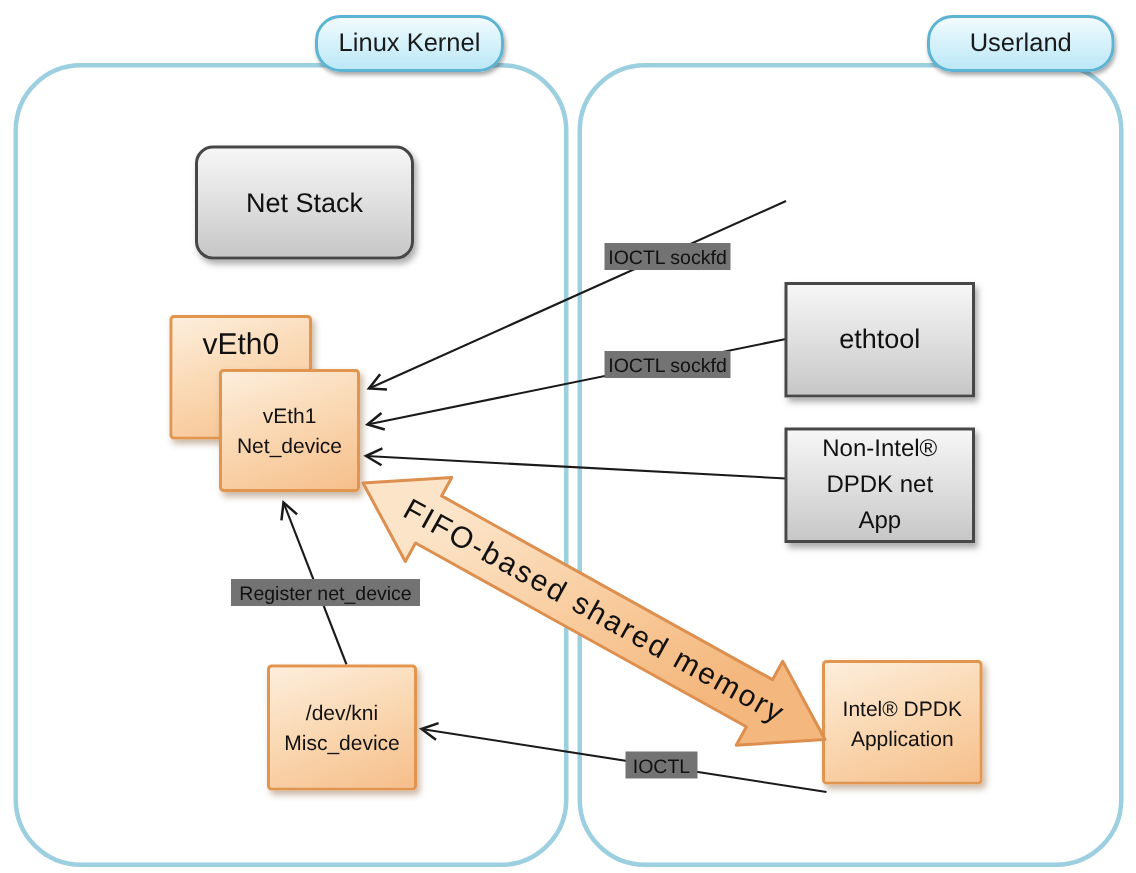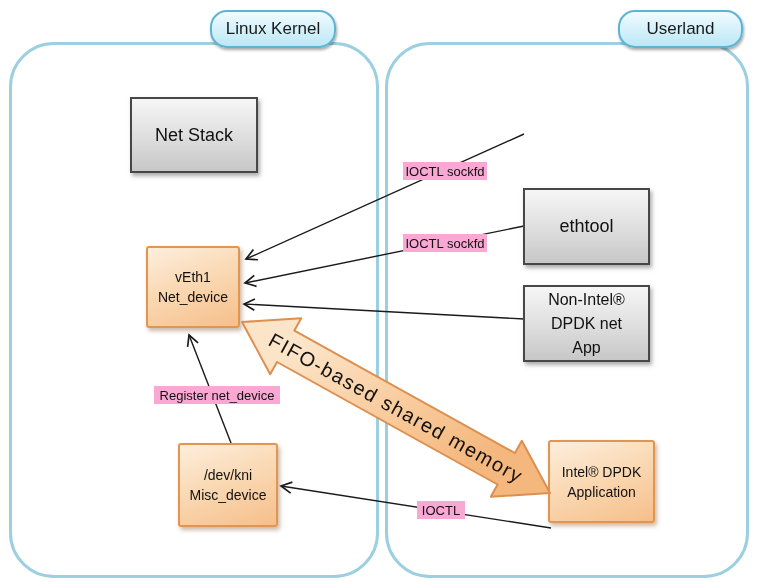--- a/index.html
+++ b/index.html
@@ -32,32 +32,32 @@
     border:2px solid #474747;
     box-shadow:2px 3px 4px rgba(90,90,90,.5);
     font-size:18px;
   }
   .box-orange{
     background:linear-gradient(160deg,#fdeedd 0%,#fad9b4 45%,#f6bf8b 100%);
     border:2px solid #e2954f;border-radius:3px;
     box-shadow:2px 3px 4px rgba(140,100,60,.45);
     font-size:14px;line-height:20px;
   }
-  #box-net-stack{left:130px;top:97px;width:128px;height:76px;}
+  #box-net-stack{left:130px;top:97px;width:146px;height:76px;border-radius:12px;}
   #box-ifconfig{left:523px;top:97px;width:127px;height:76px;}
   #box-ethtool{left:523px;top:188px;width:127px;height:77px;}
   #box-non-intel{left:523px;top:285px;width:127px;height:77px;font-size:16px;line-height:24px;}
   #box-veth0{left:113px;top:210px;width:95px;height:83px;justify-content:flex-start;padding-top:8px;font-size:20px;z-index:2;}
   #box-veth1{left:146px;top:246px;width:94px;height:82px;z-index:3;}
   #box-dev-kni{left:178px;top:443px;width:100px;height:84px;}
   #box-intel-app{left:548px;top:440px;width:107px;height:83px;}
   .lines-svg{position:absolute;left:0;top:0;z-index:2;pointer-events:none;}
   .fifo-svg{position:absolute;left:0;top:0;z-index:4;pointer-events:none;}
   .edge-label{
-    position:absolute;background:#f9a8d4;font-size:13px;color:#111;z-index:5;
+    position:absolute;background:#737373;font-size:13px;color:#111;z-index:5;
     display:flex;align-items:center;justify-content:center;text-align:center;
   }
   #label-ioctl-sockfd-top{left:403px;top:162px;width:84px;height:18px;}
   #label-ioctl-sockfd-mid{left:403px;top:234px;width:84px;height:18px;}
   #label-send-recv{left:421px;top:292px;width:56px;height:52px;flex-direction:column;align-items:flex-start;justify-content:flex-start;line-height:17px;text-align:left;}
   #label-register{left:154px;top:386px;width:126px;height:18px;}
   #label-ioctl-bottom{left:417px;top:501px;width:48px;height:18px;}
   .fifo-text{font-size:20px;letter-spacing:1.5px;fill:#111;}
 </style>
 </head>
@@ -78,20 +78,23 @@
     <line x1="524" y1="226" x2="245" y2="283" stroke="#1a1a1a" stroke-width="1.4" marker-end="url(#arrowhead)"></line>
     <line x1="524" y1="319" x2="244" y2="304" stroke="#1a1a1a" stroke-width="1.4" marker-end="url(#arrowhead)"></line>
     <line x1="231" y1="443" x2="189" y2="335" stroke="#1a1a1a" stroke-width="1.4" marker-end="url(#arrowhead)"></line>
     <line x1="551" y1="528" x2="281" y2="486" stroke="#1a1a1a" stroke-width="1.4" marker-end="url(#arrowhead)"></line>
   </svg>
 
   <div class="box box-gray" id="box-net-stack">
     <span>Net Stack</span>
   </div>
 
+  <div class="box box-orange" id="box-veth0">
+    <span>vEth0</span>
+  </div>
 
   <div class="box box-orange" id="box-veth1">
     <span>vEth1</span>
     <span>Net_device</span>
   </div>
 
 
   <div class="box box-gray" id="box-non-intel">
     <span>Non-Intel®</span>
     <span>DPDK net</span>

